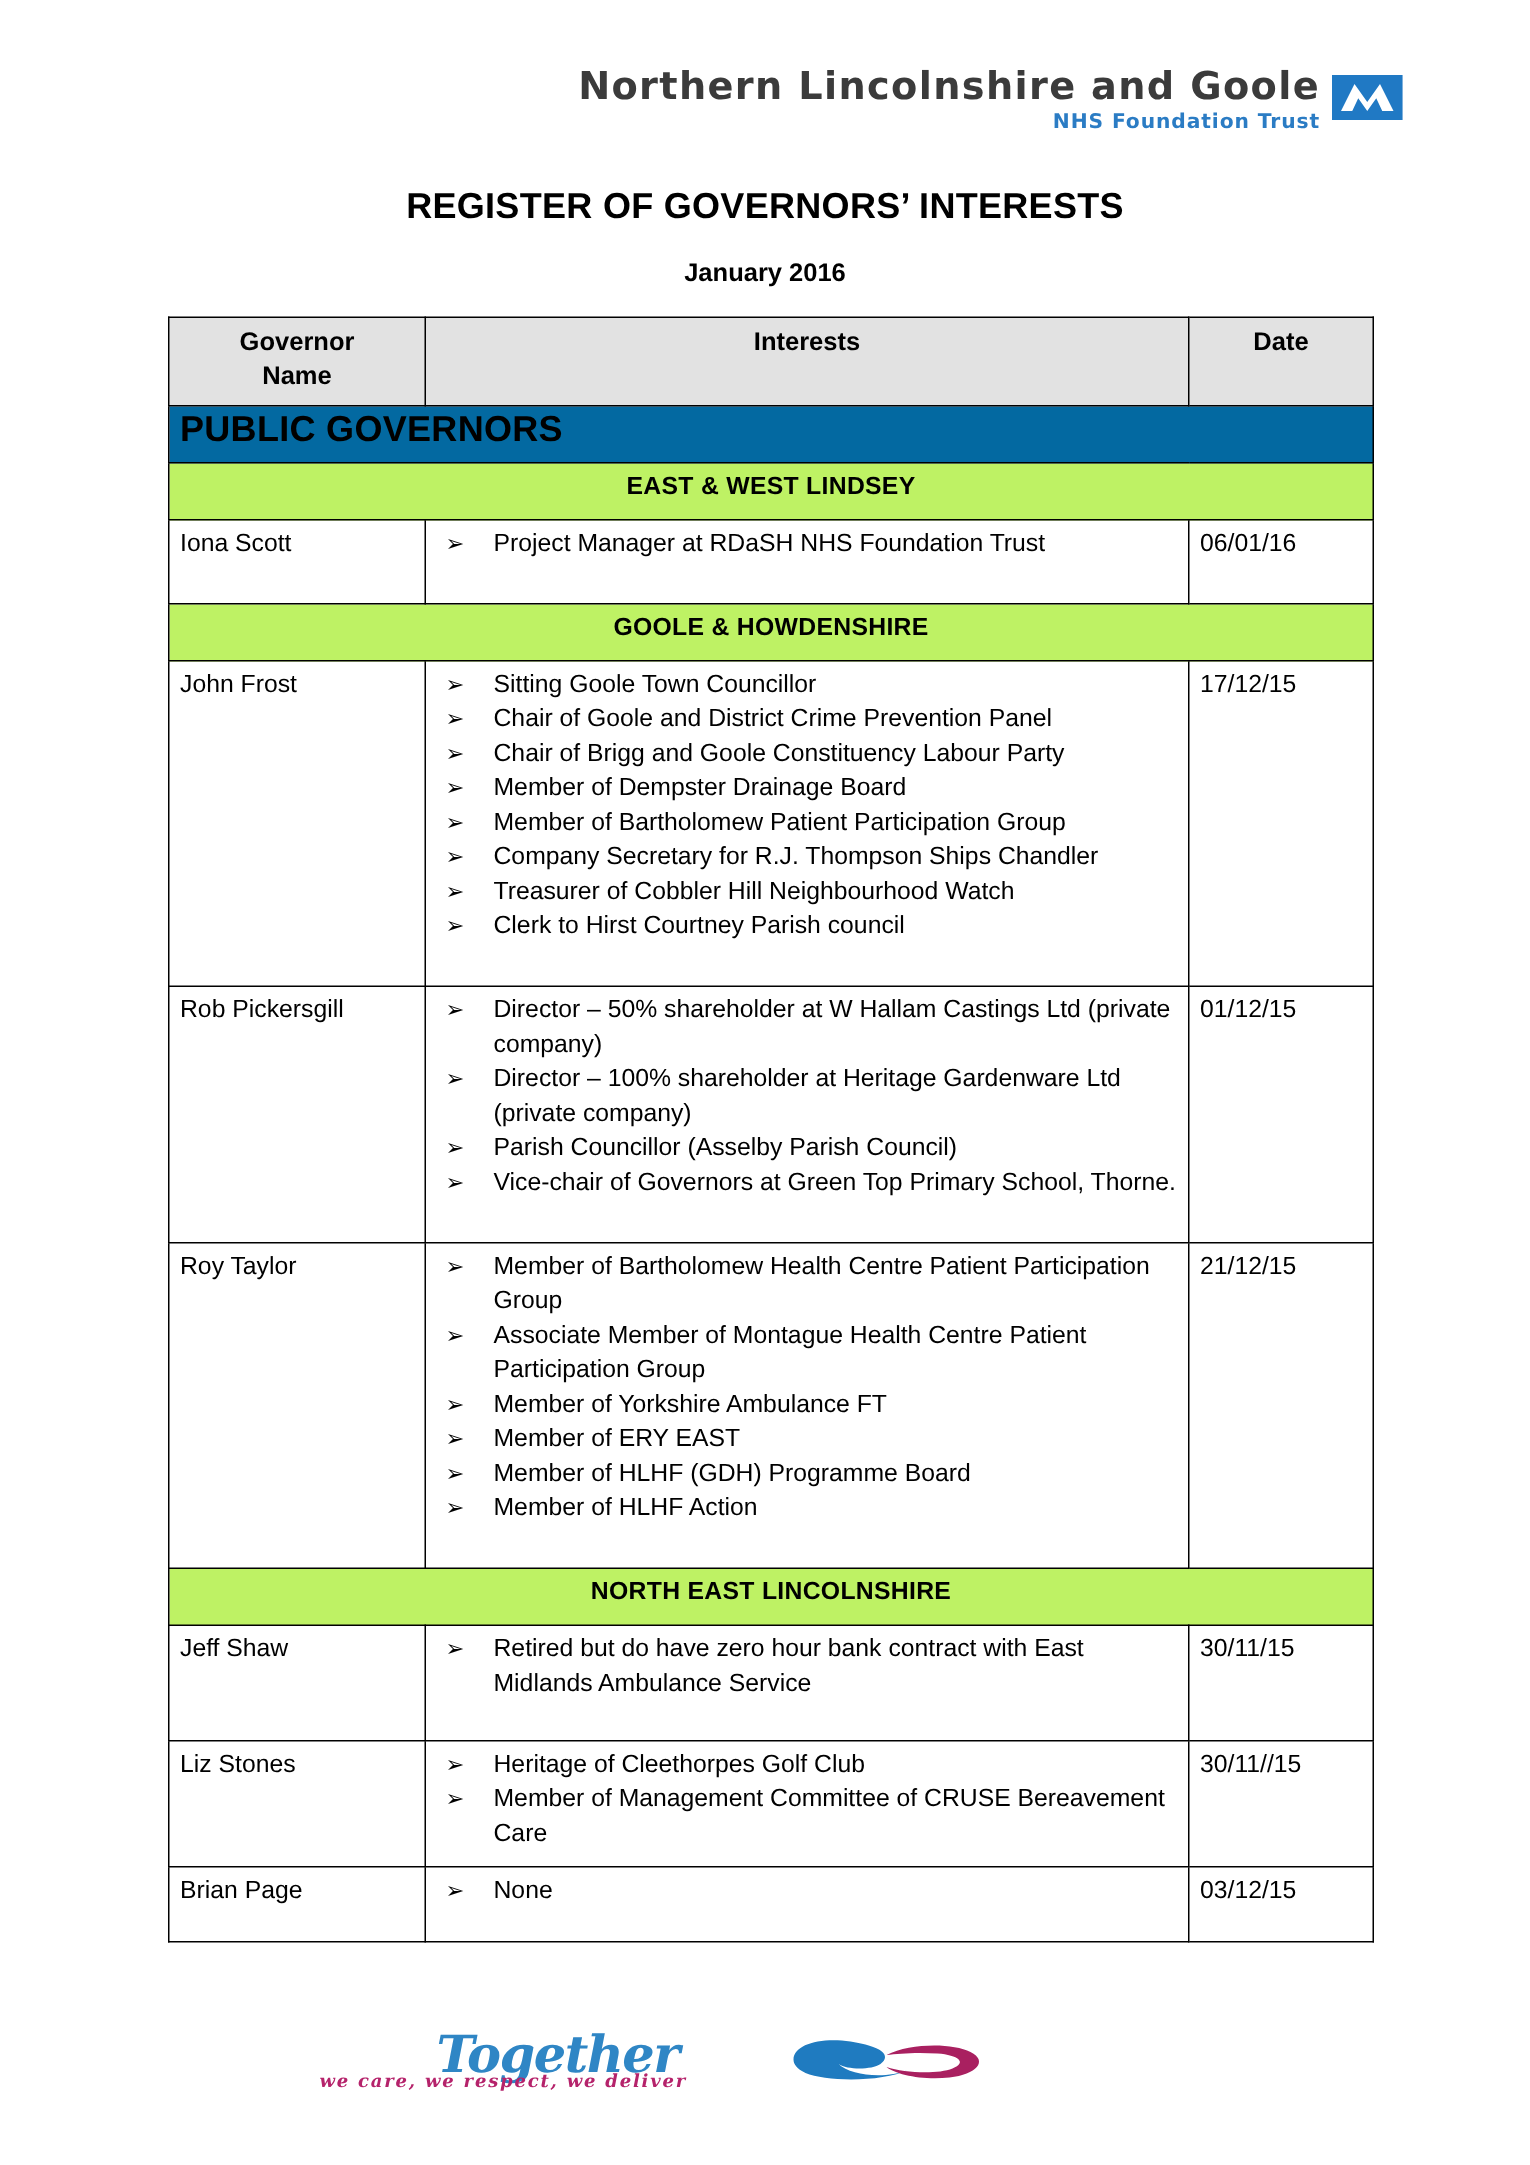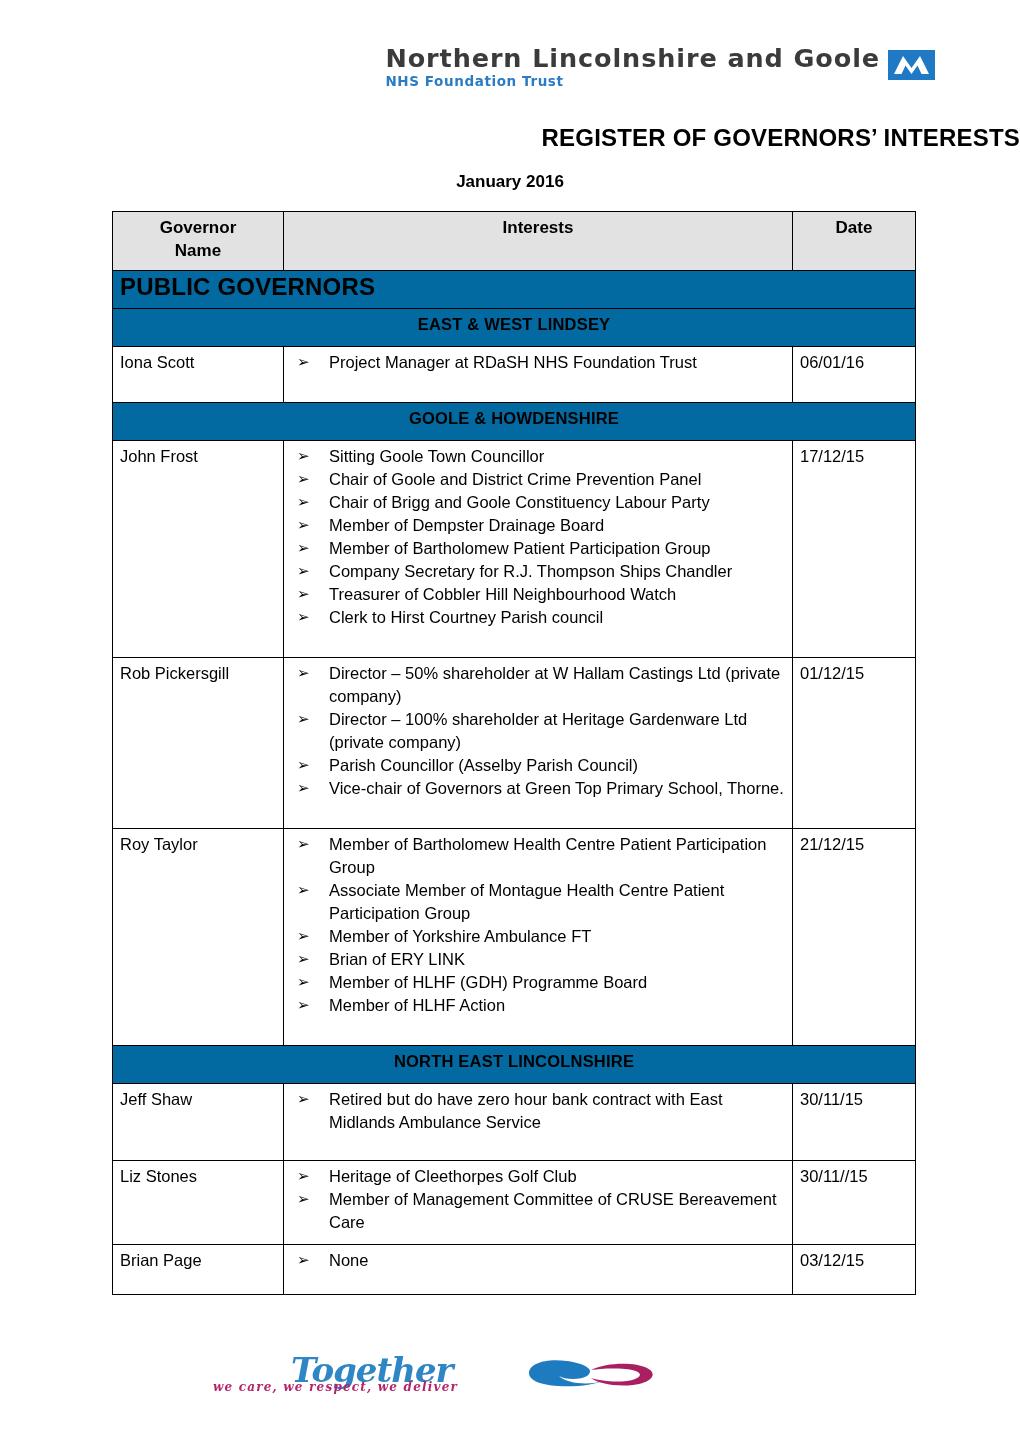--- a/index.html
+++ b/index.html
@@ -29,20 +29,21 @@
     position: absolute;
     top: 44px;
     left: 0;
     width: 1020px;
     height: 56px;
   }
   .logo-inner {
     position: absolute;
     right: 140px;
     top: 0;
+    text-align: right;
     white-space: nowrap;
   }
   .logo-trustname {
     font-family: "DejaVu Sans", sans-serif;
     font-size: 25.5px;
     font-weight: 700;
     letter-spacing: 0.9px;
     color: #3b3b3b;
     line-height: 28px;
   }
@@ -66,21 +67,21 @@
     overflow: hidden;
   }
   .logo-mark svg { display: block; }
 
   
   .doc-title {
     position: absolute;
     top: 124px;
     left: 0;
     width: 1020px;
-    text-align: right;
+    text-align: center;
     font-size: 24px;
     font-weight: 700;
     letter-spacing: 0.2px;
   }
   .doc-date {
     position: absolute;
     top: 172px;
     left: 0;
     width: 1020px;
     text-align: center;
@@ -120,21 +121,21 @@
   .head-cell.name-head { padding-bottom: 8px; margin-top: 37px; }
 
   .band-cell {
     font-weight: 700;
     font-size: 24px;
     padding: 6px 9px 10px 9px;
     background: #0369a1;
     letter-spacing: 0.2px;
   }
   .section-cell {
-    background: #0369a1;
+    background: #bef264;
     text-align: center;
     font-weight: 700;
     font-size: 16.5px;
     padding: 5px 7px 8px 7px;
     letter-spacing: 0.2px;
   }
 
   .name-cell { white-space: nowrap; }
   .date-cell { white-space: nowrap; }
 
@@ -300,21 +301,21 @@
         <td class="date-cell">01/12/15</td>
       </tr>
 
       <tr>
         <td class="name-cell">Roy Taylor</td>
         <td>
           <ul class="interests">
             <li><span class="bullet">➢</span><span>Member of Bartholomew Health Centre Patient Participation Group</span></li>
             <li><span class="bullet">➢</span><span>Associate Member of Montague Health Centre Patient Participation Group</span></li>
             <li><span class="bullet">➢</span><span>Member of Yorkshire Ambulance FT</span></li>
-            <li><span class="bullet">➢</span><span>Brian of ERY LINK</span></li>
+            <li><span class="bullet">➢</span><span>Member of ERY EAST</span></li>
             <li><span class="bullet">➢</span><span>Member of HLHF (GDH) Programme Board</span></li>
             <li><span class="bullet">➢</span><span>Member of HLHF Action</span></li>
           </ul>
           <div style="height:18px"></div>
         </td>
         <td class="date-cell">21/12/15</td>
       </tr>
 
       <tr>
         <td class="section-cell" colspan="3">NORTH EAST LINCOLNSHIRE</td>

